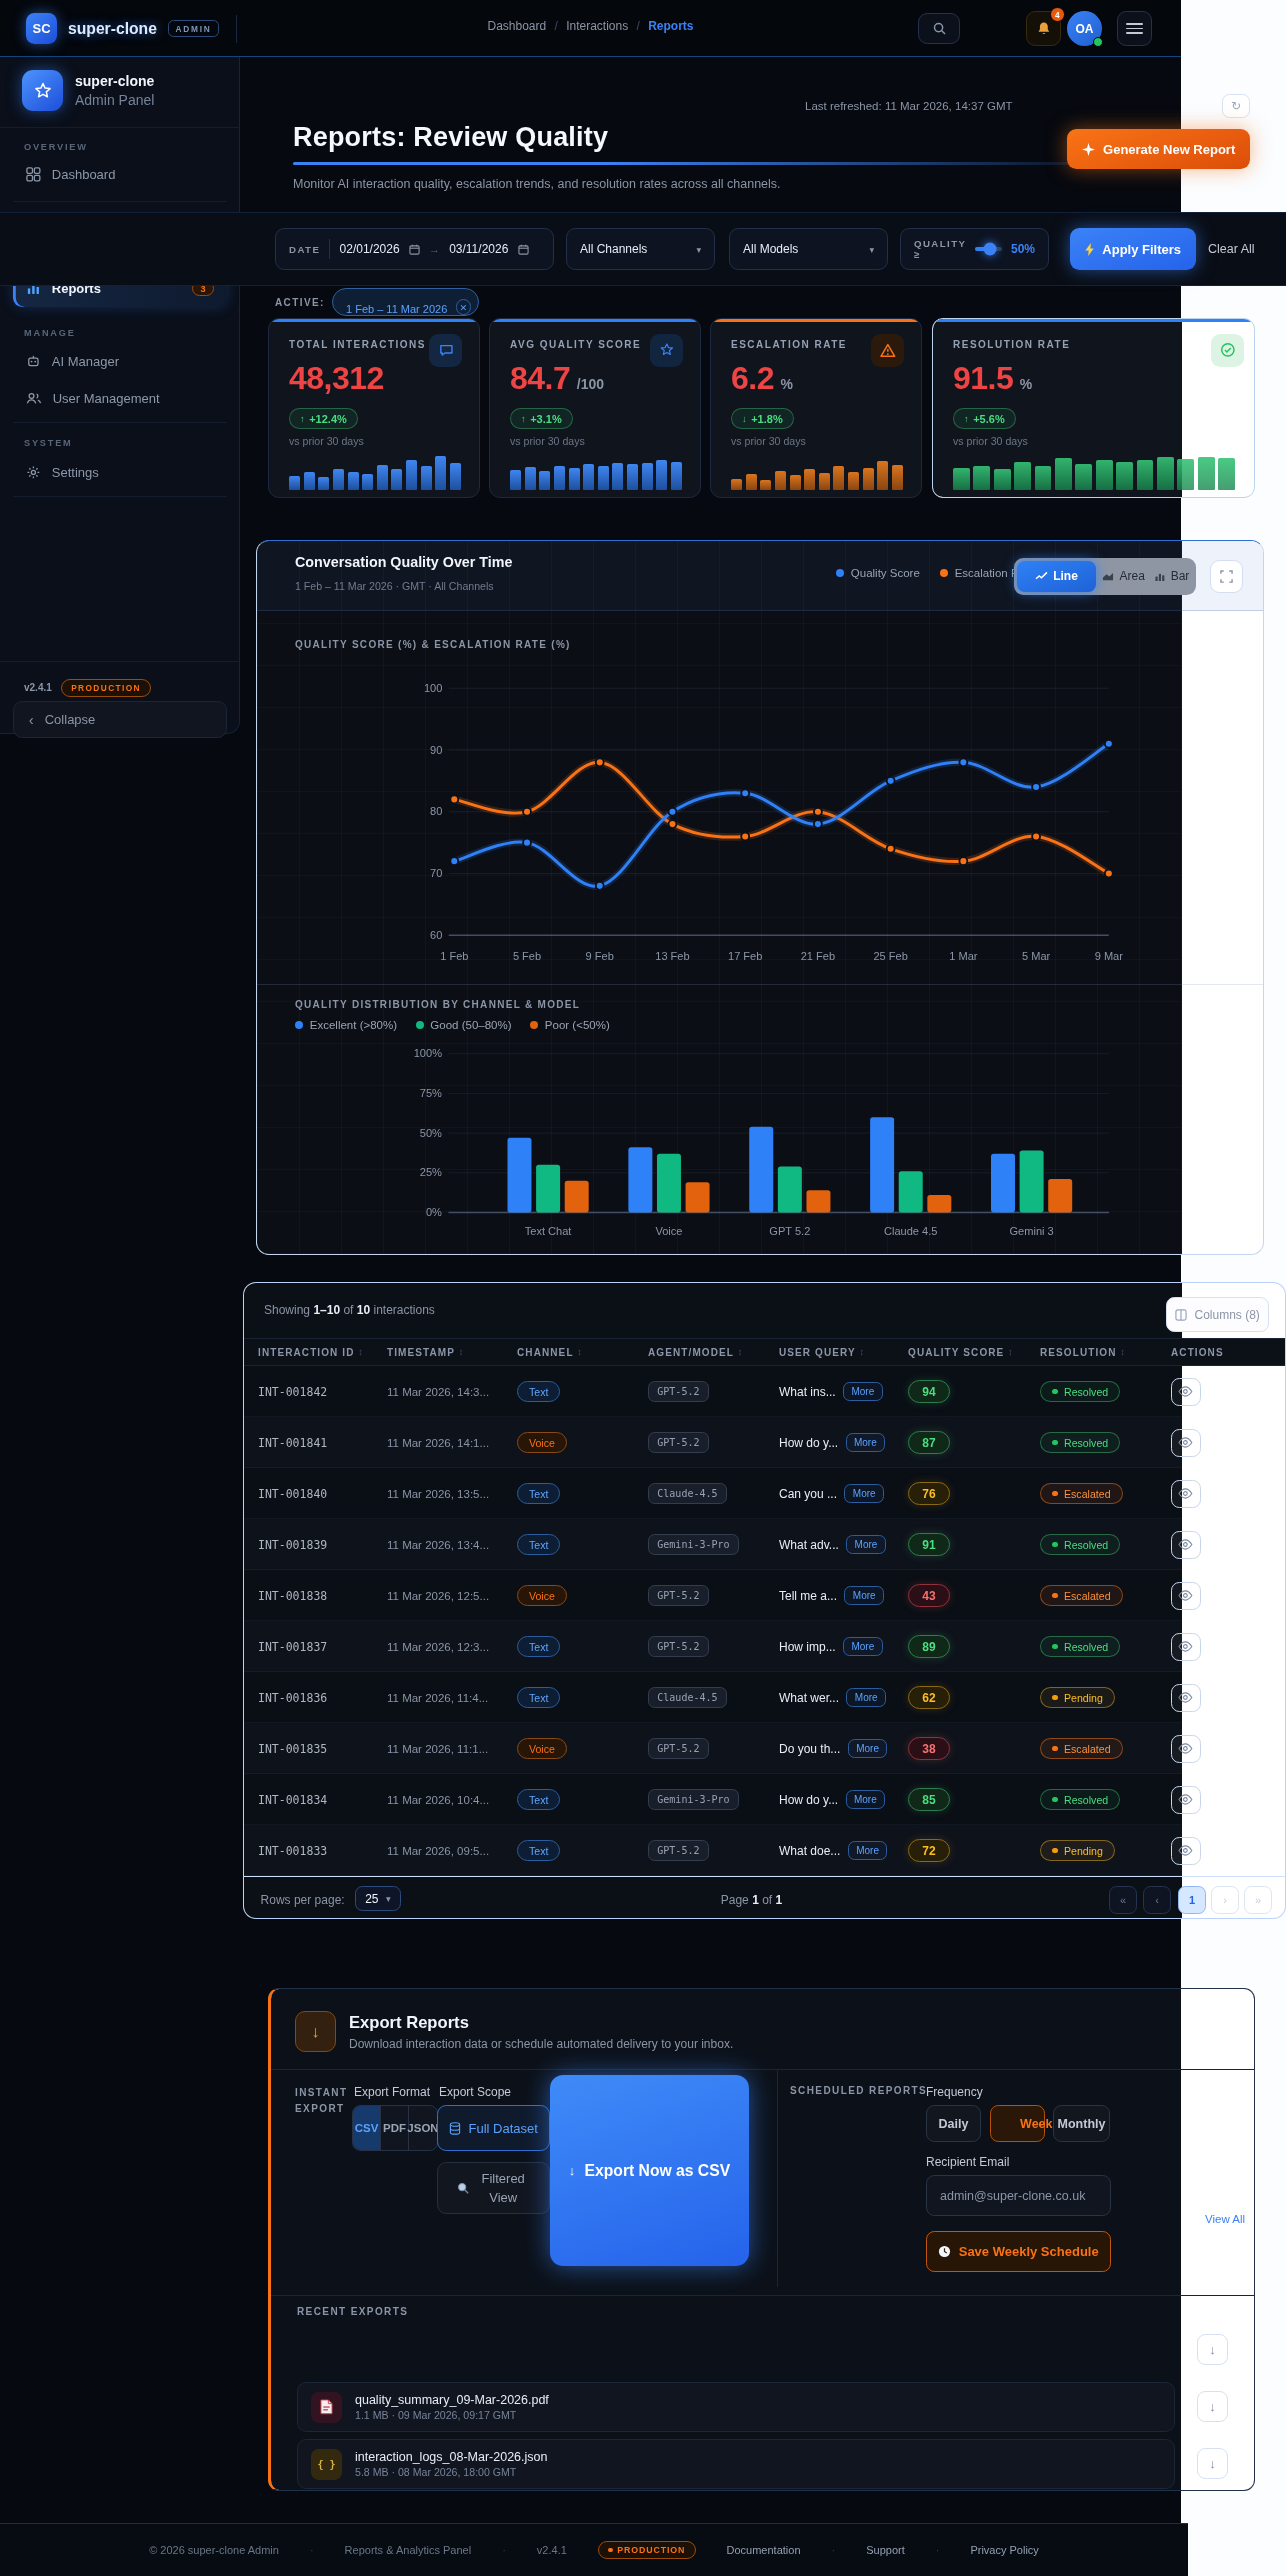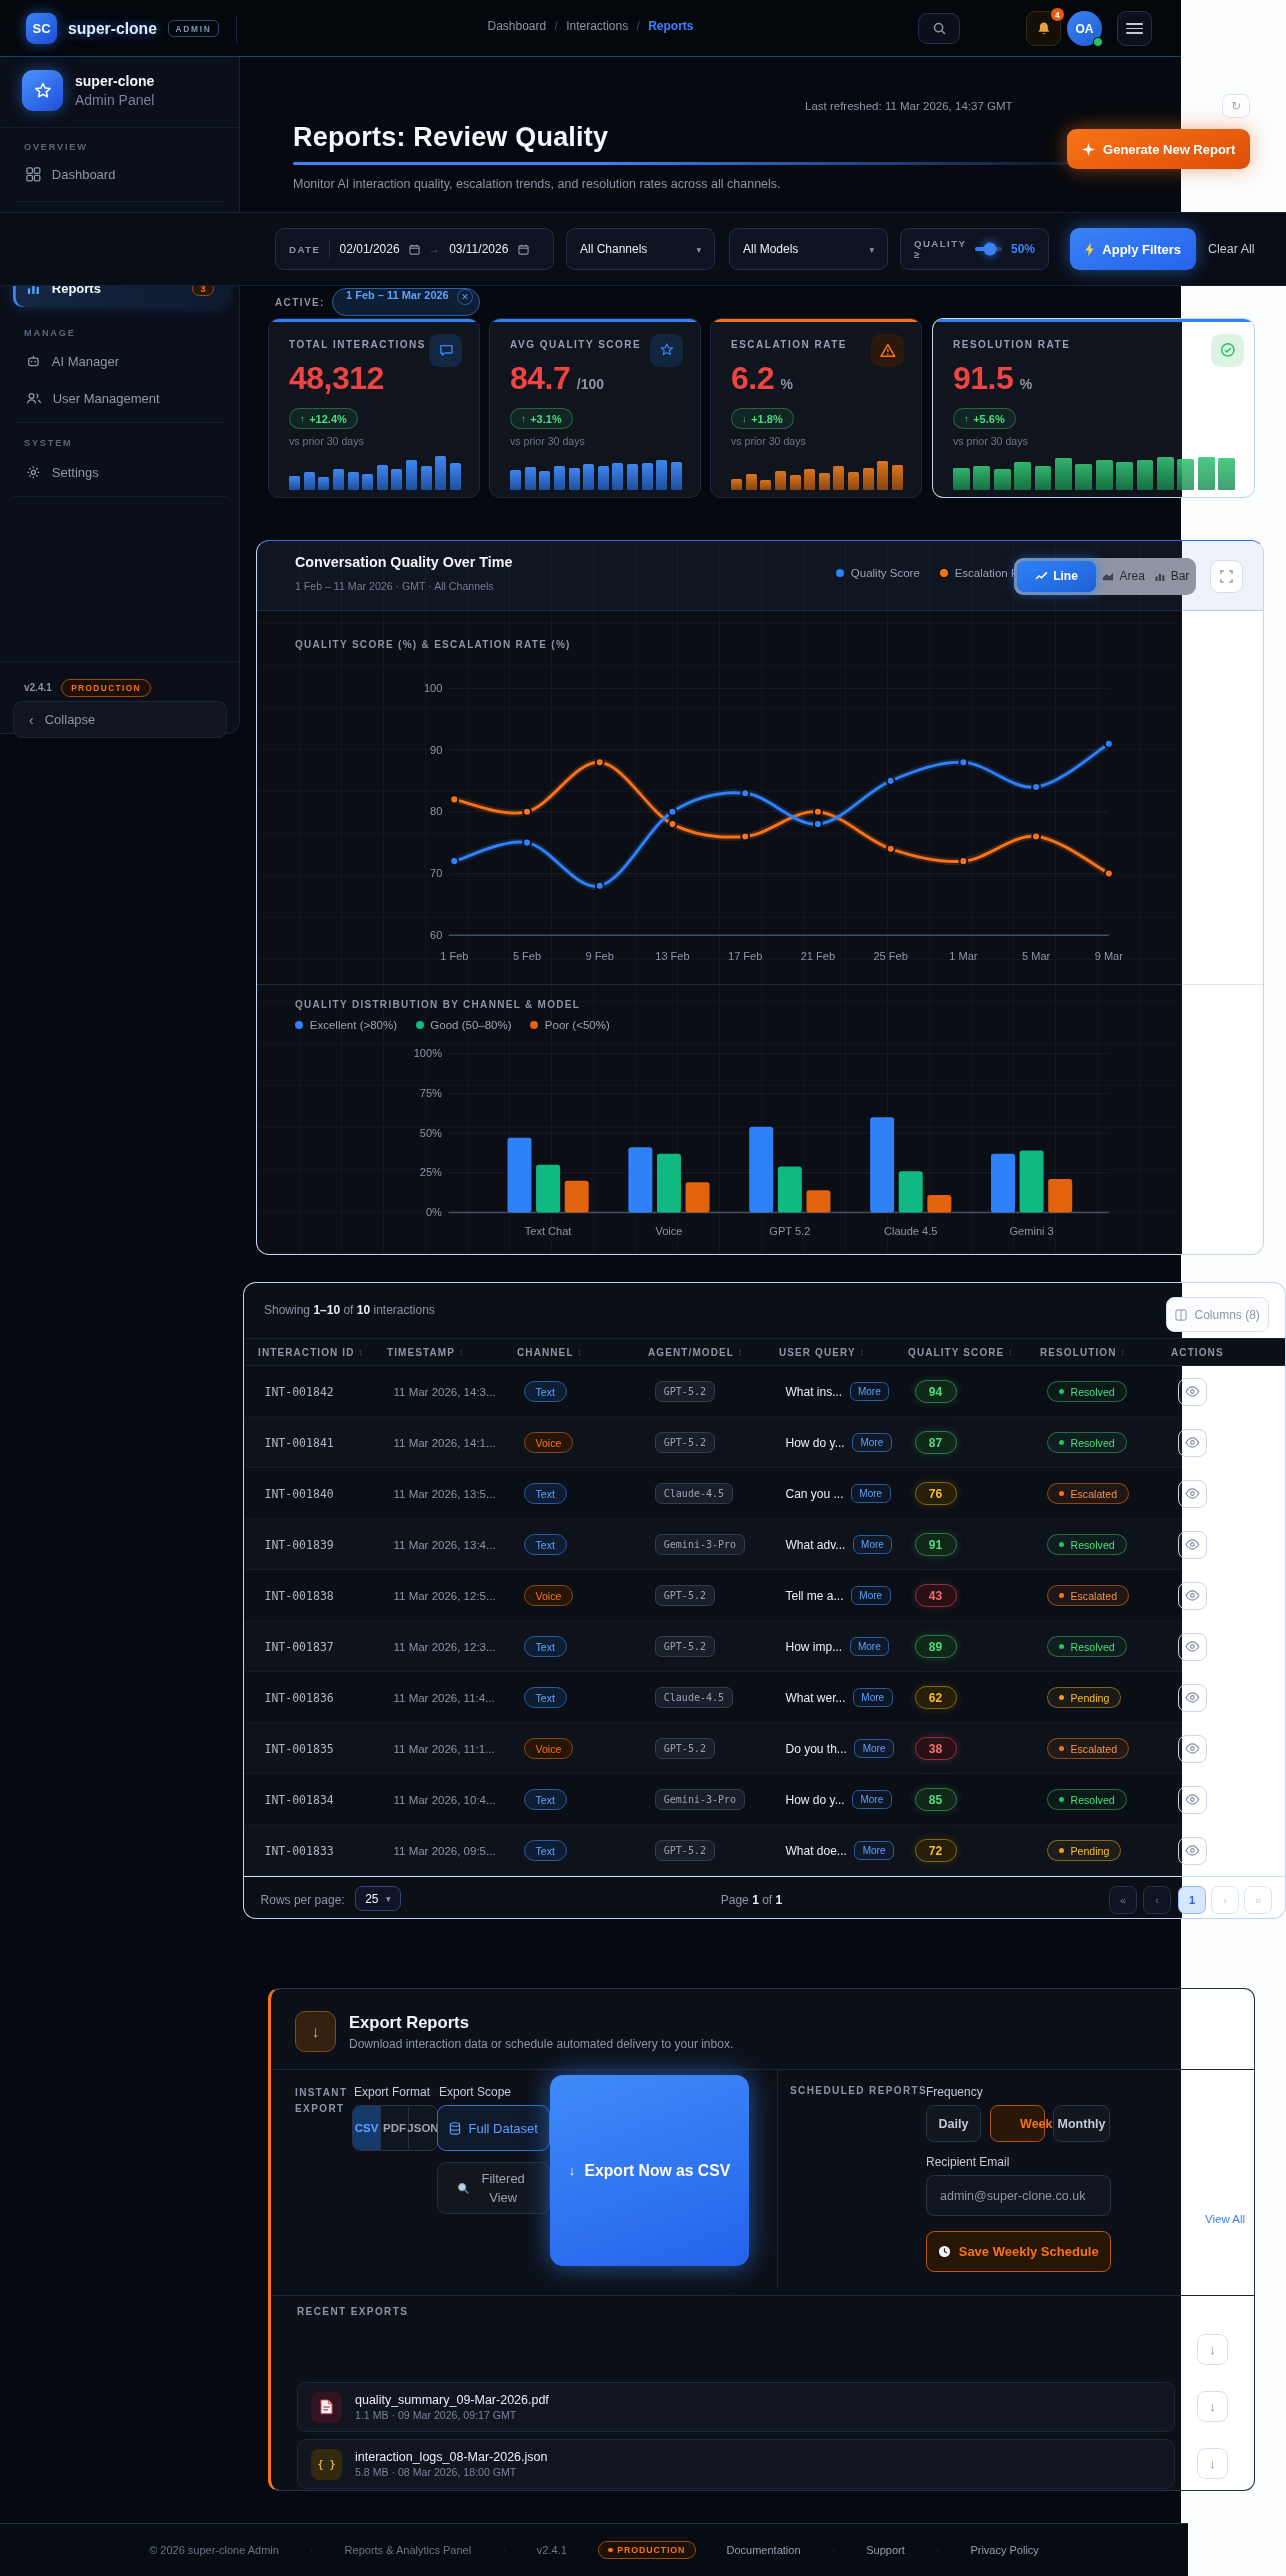--- a/index.html
+++ b/index.html
@@ -54,21 +54,21 @@
   #filterbar { left:0; top:212px; width:1286px; height:74px; background:#090d15; border-top:0.9px solid #13203a; border-bottom:0.9px solid #13203a; }
   .f-box { background:#0d1320; border:0.9px solid #223049; border-radius:9.2px; height:42px; display:flex; align-items:center; color:#e8edf5; font-size:12px; }
   .f-label { color:#8b95a6; font-size:9.7px; font-weight:bold; letter-spacing:1.4px; }
   .f-caret { color:#8b95a6; font-size:9.2px; }
   .slider-track { width:85px; height:4.6px; border-radius:2.8px; background:#2c3a52; position:relative; }
   .slider-fill { position:absolute; left:0; top:0; height:4.6px; width:55%; background:#2f81f7; border-radius:2.8px; }
   .slider-thumb { position:absolute; left:55%; top:50%; transform:translate(-50%,-50%); width:13px; height:13px; border-radius:50%; background:#3b82f6; box-shadow:0 0 9.2px rgba(59,130,246,.9); }
   .apply-btn { background:linear-gradient(160deg,#3b82f6,#2563eb); border-radius:9.2px; color:#fff; font-weight:bold; font-size:13px; display:flex; align-items:center; justify-content:center; gap:7.4px; box-shadow:0 0 18.5px rgba(59,130,246,.55); }
   .clear-btn { color:#c3cad6; font-size:12.5px; }
   .active-label { color:#8b95a6; font-size:10px; font-weight:bold; letter-spacing:1.4px; }
-  .chip { background:#0e1e35; border:0.9px solid #2f5f9e; color:#5aa2ff; font-size:11px; font-weight:bold; border-radius:922px; height:28px; display:inline-flex; align-items:flex-start; gap:8.3px; padding:0 6.5px 0 13px; }
+  .chip { background:#0e1e35; border:0.9px solid #2f5f9e; color:#5aa2ff; font-size:11px; font-weight:normal; border-radius:922px; height:28px; display:inline-flex; align-items:flex-end; gap:8.3px; padding:0 6.5px 0 13px; }
   .chip-x { width:15.7px; height:15.7px; border-radius:50%; border:0.9px solid #2f5f9e; color:#5aa2ff; font-size:9.2px; display:flex; align-items:center; justify-content:center; }
 
   
   .stat-card { background:#10141d; border:0.9px solid #1c2940; border-radius:11px; overflow:hidden; }
   .stat-accent { position:absolute; left:0; top:0; right:0; height:2.8px; }
   .stat-label { color:#94a0b3; font-size:10px; font-weight:bold; letter-spacing:1.5px; }
   .stat-value { color:#ef4444; font-size:32px; font-weight:bold; letter-spacing:-0.5px; }
   .stat-suffix { color:#8b95a6; font-size:14px; font-weight:bold; }
   .delta-badge { display:inline-flex; align-items:center; gap:4.6px; background:rgba(34,197,94,.1); border:0.9px solid rgba(74,222,128,.35); color:#4ade80; font-size:11px; font-weight:bold; border-radius:922px; padding:3.7px 10px; }
   .stat-note { color:#6b7687; font-size:10.6px; }
@@ -101,21 +101,21 @@
   
   #table-card { left:243px; top:1282px; width:1043px; height:637px; background:#fff; border:0.9px solid rgba(59,130,246,.35); border-radius:13px; overflow:hidden; }
   .tc-toolbar { position:relative; height:55px; }
   .tc-toolbar-dark { position:absolute; left:0; top:0; width:938px; height:55px; background:#0b0f16; }
   .showing-txt { color:#8b95a6; font-size:12px; }
   .showing-txt b { color:#e8eef7; }
   .columns-btn { background:#fdfdff; border:0.9px solid #d7e0ee; border-radius:8.3px; color:#8b95a6; font-size:12px; display:flex; align-items:center; gap:7.4px; justify-content:center; }
   .t-head { position:relative; height:28px; background:#0c1017; border-top:0.9px solid #1a2334; border-bottom:0.9px solid #1a2334; display:flex; padding-left:14px; align-items:center; }
   .t-head span.lbl { color:#8c96a8; font-size:10px; font-weight:bold; letter-spacing:1.1px; }
   .sort-ic { color:#46516433; font-size:9.2px; margin-left:3.7px; color:#4a5568; }
-  .t-row { position:relative; height:51px; display:flex; align-items:center; padding-left:14px;justify-content:center; }
+  .t-row { position:relative; height:51px; display:flex; align-items:center; padding-left:14px; }
   .t-row-bg { position:absolute; left:0; top:0; height:100%; width:938px; border-bottom:0.9px solid rgba(130,160,210,.07); }
   .t-row.odd .t-row-bg { background:#0a0e15; }
   .t-row.even .t-row-bg { background:#0e121a; }
   .c-id{width:129px}.c-ts{width:130px}.c-ch{width:131px}.c-ag{width:131px}.c-q{width:129px}.c-sc{width:132px}.c-res{width:131px}.c-act{width:101px}
   .cell { position:relative; display:flex; align-items:center; }
   .id-txt { color:#aeb6c2; font-size:11.5px; }
   .ts-txt { color:#8b95a6; font-size:11.5px; }
   .pill { display:inline-flex; align-items:center; gap:5.5px; border-radius:922px; font-size:10.6px; padding:3.7px 11px; }
   .pill.ch-text { background:#0d1d33; border:0.9px solid #2b5d9e; color:#60a5fa; }
   .pill.ch-voice { background:#271507; border:0.9px solid #8a4a16; color:#f97316; }

